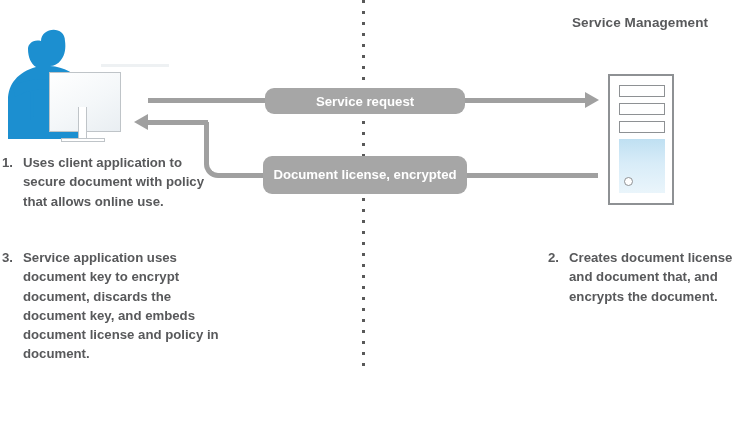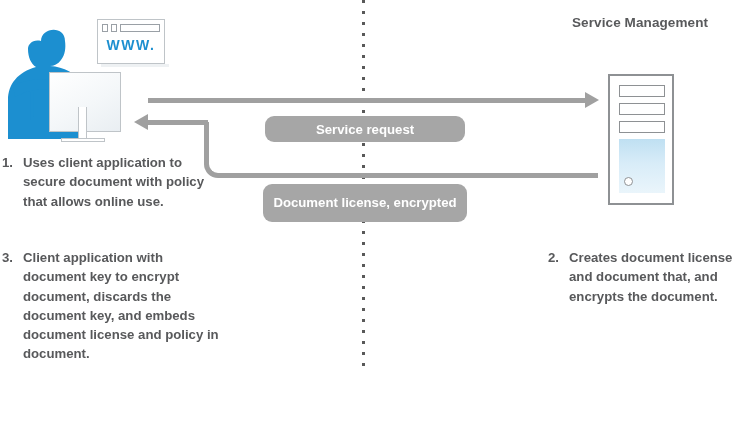--- a/index.html
+++ b/index.html
@@ -102,21 +102,20 @@
   .pill {
     background: #a6a6a6;
     color: #ffffff;
     font-weight: bold;
     text-align: center;
     border-radius: 9px;
     display: flex;
     align-items: center;
     justify-content: center;
     box-sizing: border-box;
-    margin-top: 28px;
   }
   #pill-request {
     left: 265px; top: 88px; width: 200px; height: 26px;
     font-size: 13.2px;
   }
   #pill-license {
     left: 263px; top: 156px; width: 204px; height: 38px;
     font-size: 13.2px;
     line-height: 16px;
     flex-direction: column;
@@ -227,28 +226,20 @@
 
   <svg id="person" class="abs" viewBox="0 0 120 125">
     <path fill="#1c8fd0" d="M33,27 C33,13 57,11 57,27 C58,34 57,41 53,46 C50,50 46,52 42,52
                              C56,53 68,59 74,70 L74,125 L0,125 L0,86
                              C0,70 10,58 28,53 C23,50 20,43 20,35 C20,30 25,25 33,27 Z"></path>
     <path fill="#1c8fd0" d="M5,72 C16,66 30,64 44,66 L44,76 C30,74 17,77 7,83 Z"></path>
     <path fill="none" stroke="#1c8fd0" stroke-width="2.4" d="M24,78 L24,104 L62,104"></path>
   </svg>
 
   <div id="browser-shadow" class="abs"></div>
-  <div id="browser" class="abs">
-    <div id="browser-titlebar">
-      <span class="bx-btn"></span>
-      <span class="bx-btn"></span>
-      <span id="bx-addr"></span>
-    </div>
-    <div id="browser-www">WWW.</div>
-  </div>
 
   <div id="monitor-screen" class="abs"></div>
   <div id="monitor-neck" class="abs"></div>
   <div id="monitor-base" class="abs"></div>
 
   <div id="arrow-top-line" class="abs bar"></div>
   <div id="arrow-top-head" class="abs"></div>
 
   <div id="ret-lower" class="abs bar"></div>
   <div id="ret-elbow" class="abs"></div>
@@ -269,21 +260,21 @@
     <div id="server-led"></div>
   </div>
 
   <div id="step1" class="abs step">
     <span class="num">1.</span>
     <span class="body">Uses client application to secure document with policy that allows online use.</span>
   </div>
 
   <div id="step3" class="abs step">
     <span class="num">3.</span>
-    <span class="body">Client application with document key to encrypt document, discards the document key, and embeds document license and policy in document.</span>
+    <span class="body">Service application uses document key to encrypt document, discards the document key, and embeds document license and policy in document.</span>
   </div>
 
   <div id="step2" class="abs step">
     <span class="num">2.</span>
     <span class="body">Creates document license and document that, and encrypts the document.</span>
   </div>
 
 </div>
 
 </body></html>

